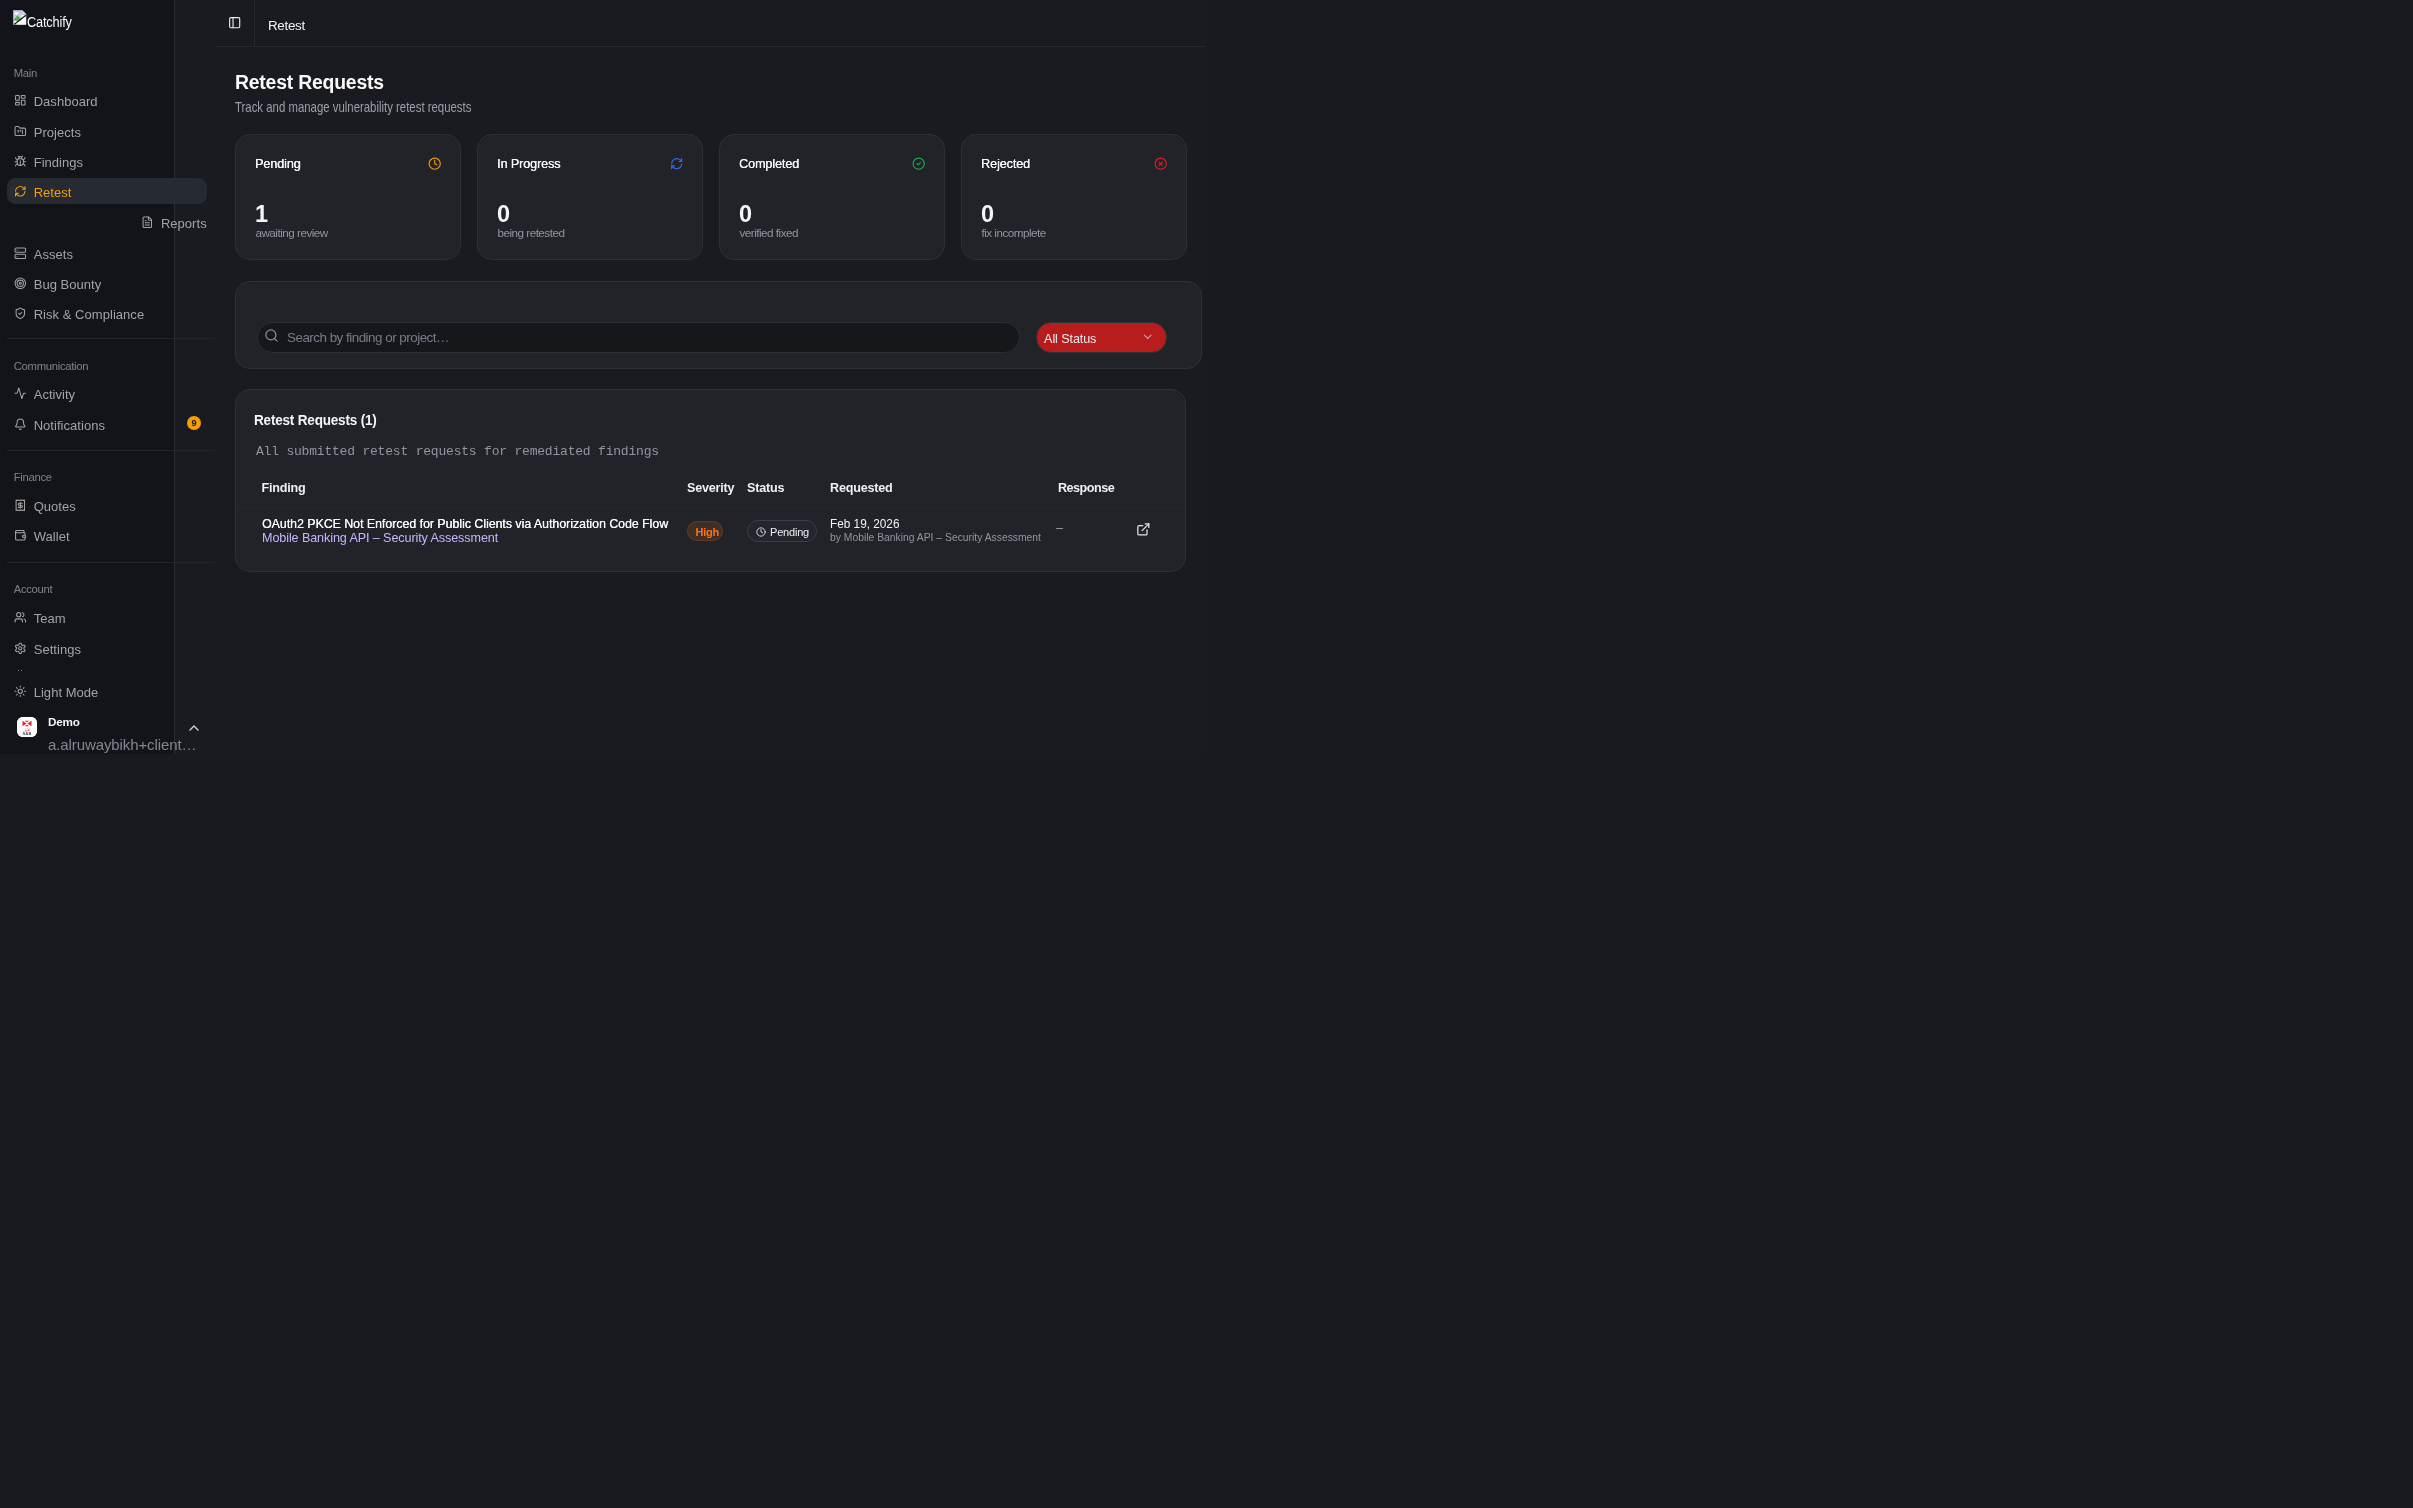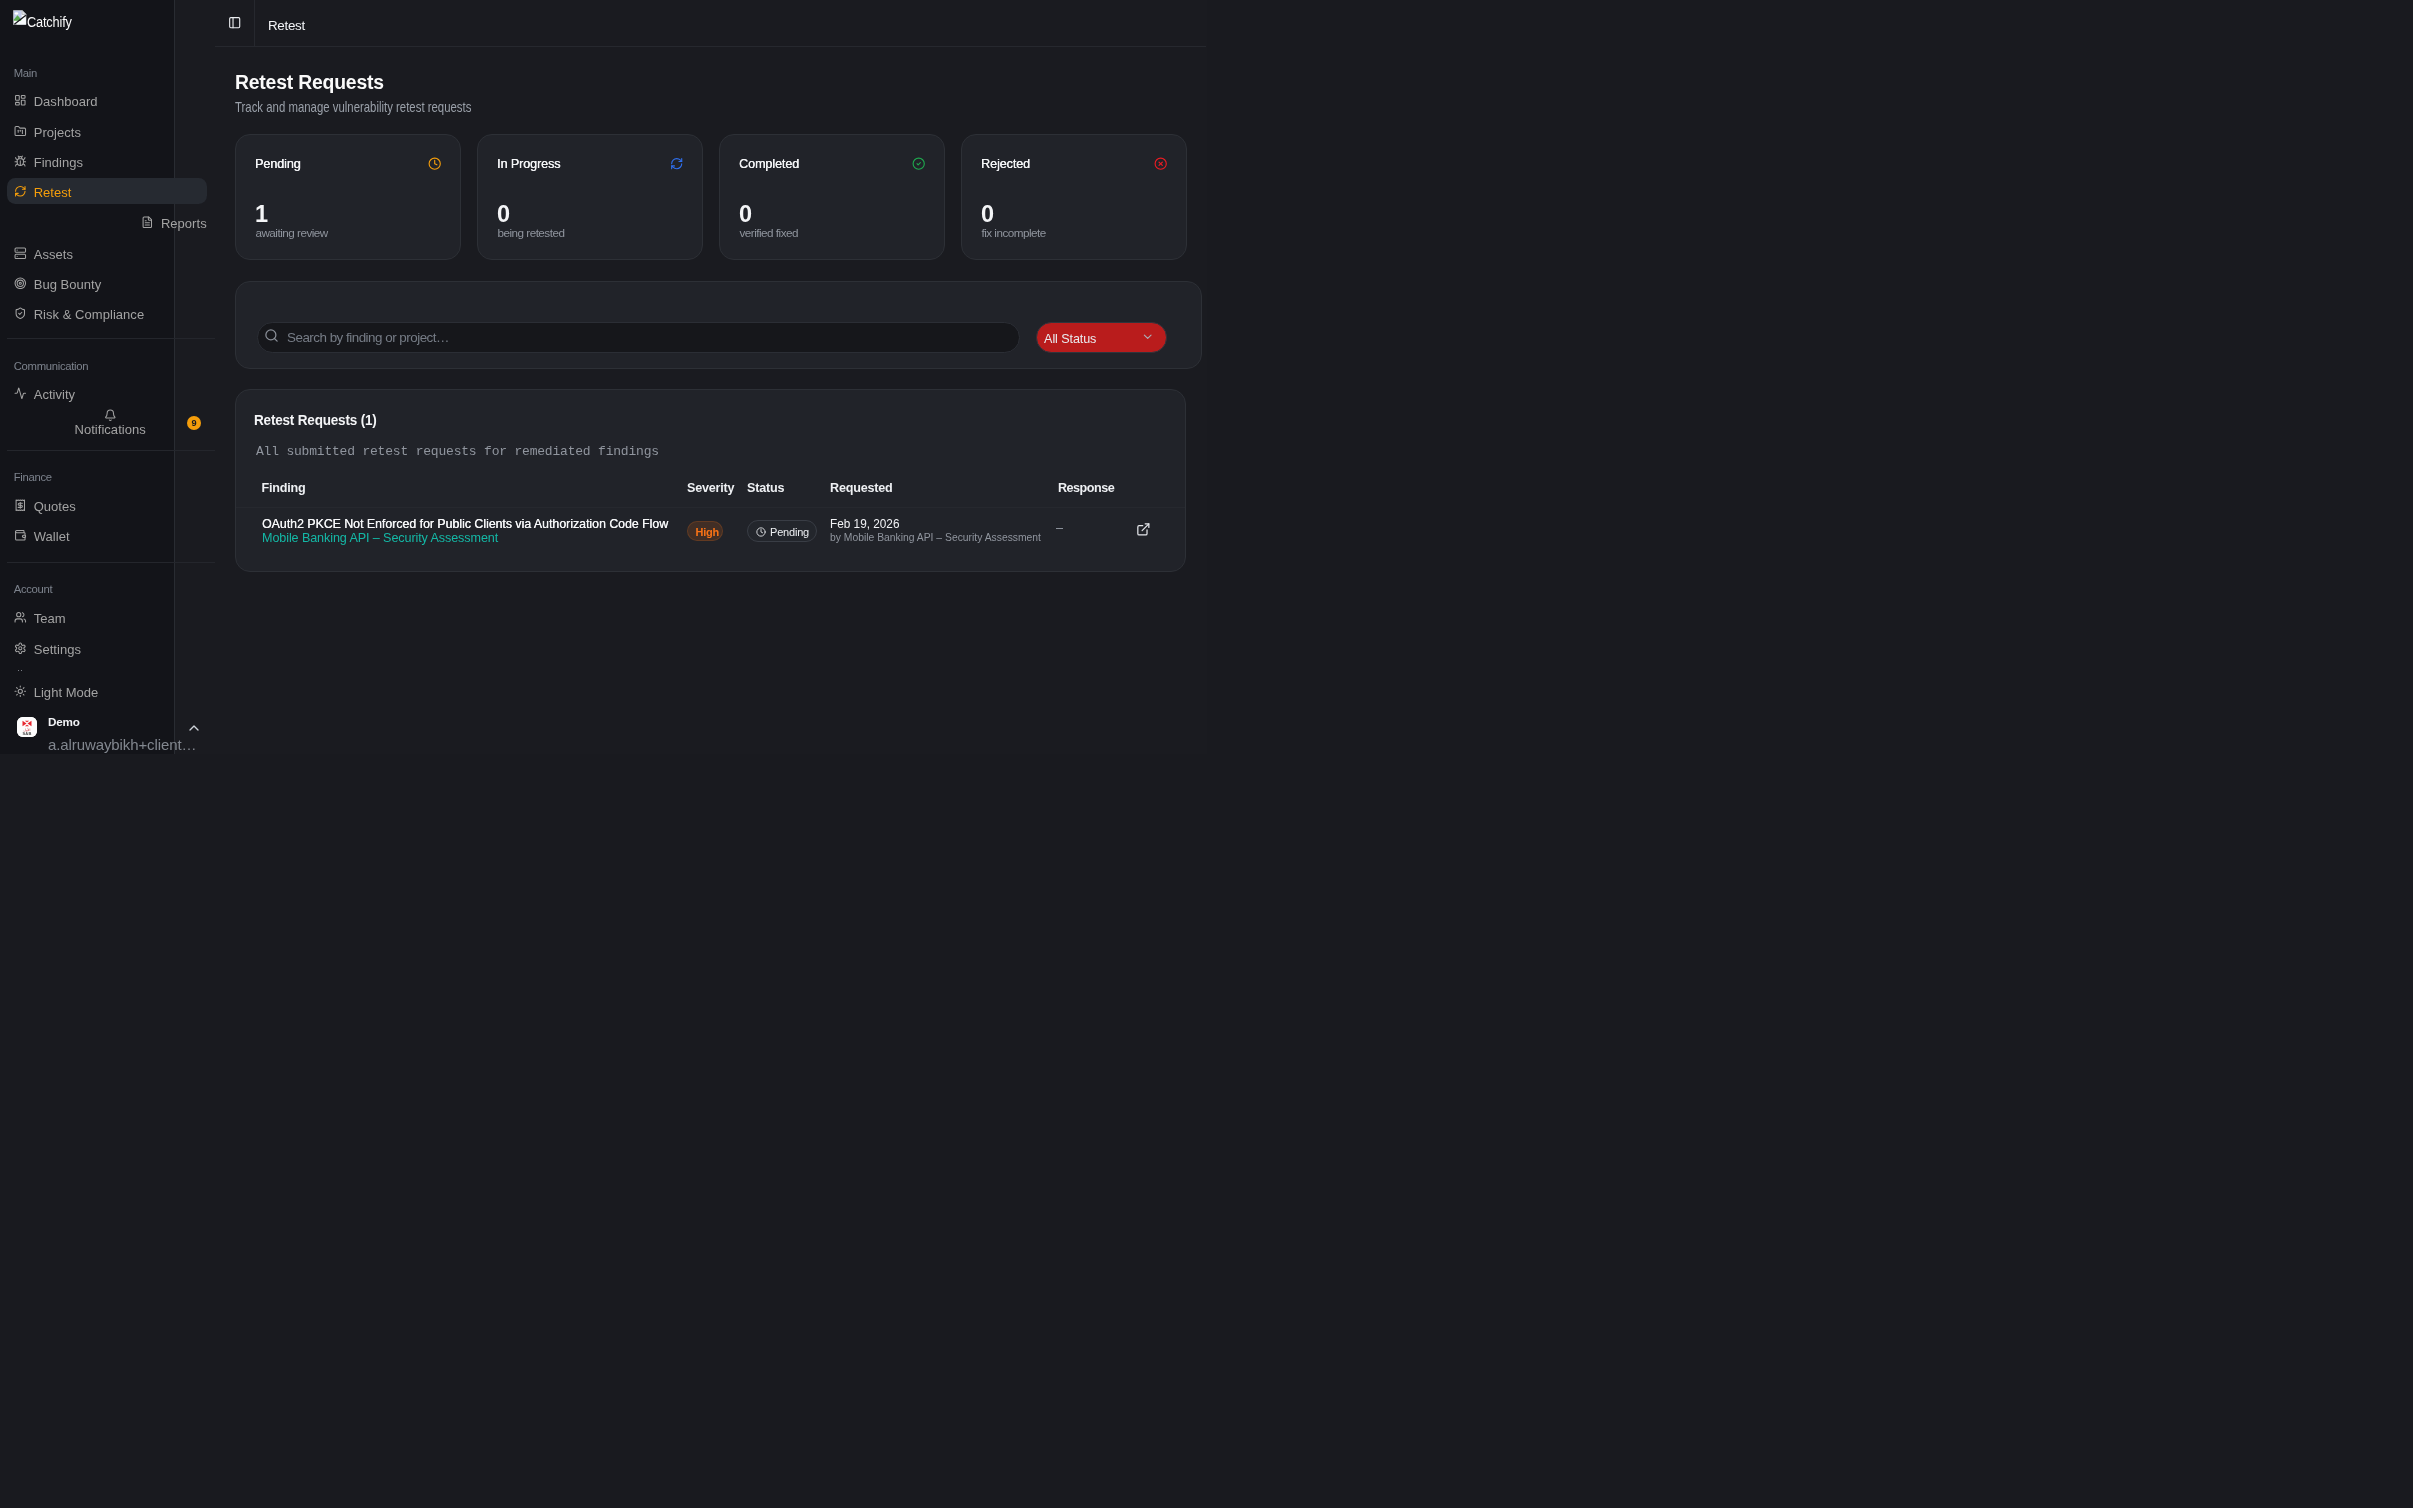--- a/index.html
+++ b/index.html
@@ -50,21 +50,21 @@
 #select .stxt { position:absolute; left:7.1px; top:10px; font-size:12.6px; color:#e9ebef; line-height:1; letter-spacing:-0.1px; }
 #select svg { position:absolute; right:11.6px; top:7.2px; color:#aab0b9; }
 
 
 #tablecard { position:absolute; left:235px; top:389px; width:951px; height:183px; background:#212329; border:0.8px solid #2d3036; border-radius:15px; }
 #tctitle { position:absolute; left:18.4px; top:22px; font-size:15px; font-weight:700; color:#f4f5f7; line-height:1; letter-spacing:-0.2px; transform:scaleX(0.9); transform-origin:left top; }
 #tcsub { position:absolute; left:20px; top:55px; font-size:13px; color:#90959e; line-height:1; letter-spacing:-0.2px;font-family:Liberation Mono, monospace; }
 .th { position:absolute; top:92px; font-size:12.6px; font-weight:700; color:#eef0f3; line-height:1; letter-spacing:-0.2px; }
 #thline { position:absolute; left:0; top:117px; width:949px; height:0.8px; background:#26282e; }
 #ftitle { position:absolute; left:26px; top:127px; font-size:13.4px; color:#f5f6f8; line-height:1; transform:scaleX(0.92); transform-origin:left top; text-shadow:0.3px 0 0 currentColor; letter-spacing:0; }
-#fsub { position:absolute; left:26px; top:142px; font-size:12.6px; color:#14b8a6; line-height:1; letter-spacing:-0.1px; }
+#fsub { position:absolute; left:26px; top:142px; font-size:12.6px; color:#c4b5fd; line-height:1; letter-spacing:-0.1px; }
 #hibadge { position:absolute; left:451px; top:131px; width:36px; height:20px; border-radius:10px; background:rgba(249,115,22,0.15); border:0.8px solid rgba(249,115,22,0.18); }
 #hibadge span { position:absolute; left:7.5px; top:5px; font-size:11px; font-weight:700; color:#f97316; line-height:1; letter-spacing:-0.2px; }
 #pdbadge { position:absolute; left:511px; top:130px; width:70px; height:22px; border-radius:11px; background:#23262c; border:0.8px solid #393d45; color:#eef0f3; }
 #pdbadge svg { position:absolute; left:8.4px; top:5.9px; }
 #pdbadge span { position:absolute; left:22px; top:6.3px; font-size:11px; font-weight:500; line-height:1; letter-spacing:-0.2px; }
 #reqdate { position:absolute; left:594px; top:127px; font-size:13.4px; color:#f2f3f6; line-height:1; transform:scaleX(0.88); transform-origin:left top; }
 #reqby { position:absolute; left:594px; top:141px; font-size:11.7px; color:#90959e; line-height:1; transform:scaleX(0.885); transform-origin:left top; }
 #dash { position:absolute; left:820px; top:132px; font-size:12.6px; color:#9aa0aa; line-height:1; }
 #extlink { position:absolute; left:900px; top:132px; color:#e6e8ec; }
 </style>
@@ -168,21 +168,21 @@
 
   <div class="sdiv" style="top:338px;"></div>
   <div class="seclabel" style="top:361px;">Communication</div>
 
   <div class="item" style="top:378px;">
     <svg class="ic" width="12.6" height="12.6" viewBox="0 0 24 24" fill="none" stroke="currentColor" stroke-width="2" stroke-linecap="round" stroke-linejoin="round">
           <path d="M22 12h-2.48a2 2 0 0 0-1.93 1.46l-2.35 8.36a.25.25 0 0 1-.48 0L9.24 2.18a.25.25 0 0 0-.48 0l-2.35 8.36A2 2 0 0 1 4.49 12H2"></path>
         </svg>
     <span class="itxt">Activity</span>
   </div>
-  <div class="item" style="top:409px;flex-direction:column;">
+  <div class="item" style="top:409px;">
     <svg class="ic" width="12.6" height="12.6" viewBox="0 0 24 24" fill="none" stroke="currentColor" stroke-width="2" stroke-linecap="round" stroke-linejoin="round">
           <path d="M10.268 21a2 2 0 0 0 3.464 0"></path>
           <path d="M3.262 15.326A1 1 0 0 0 4 17h16a1 1 0 0 0 .74-1.673C19.41 13.956 18 12.499 18 8A6 6 0 0 0 6 8c0 4.499-1.411 5.956-2.738 7.326"></path>
         </svg>
     <span class="itxt">Notifications</span>
   </div>
   <div id="nbadge">9</div>
 
   <div class="sdiv" style="top:450px;"></div>
   <div class="seclabel" style="top:472px;">Finance</div>

